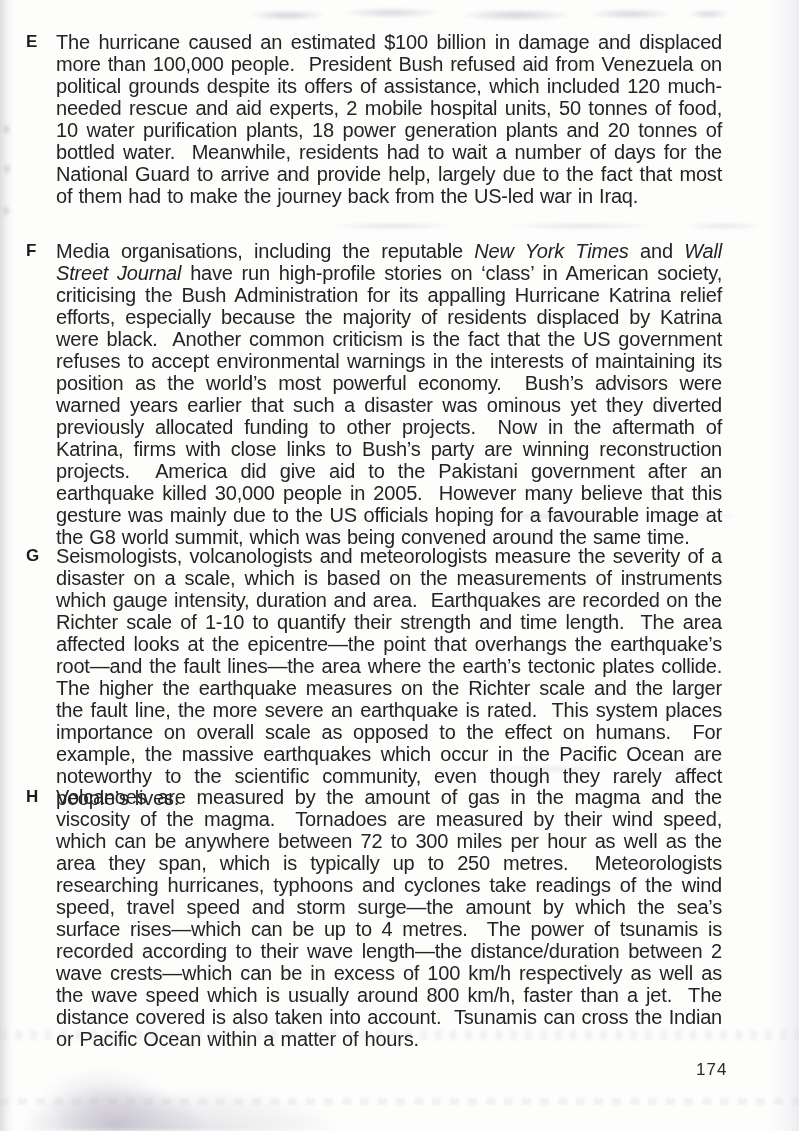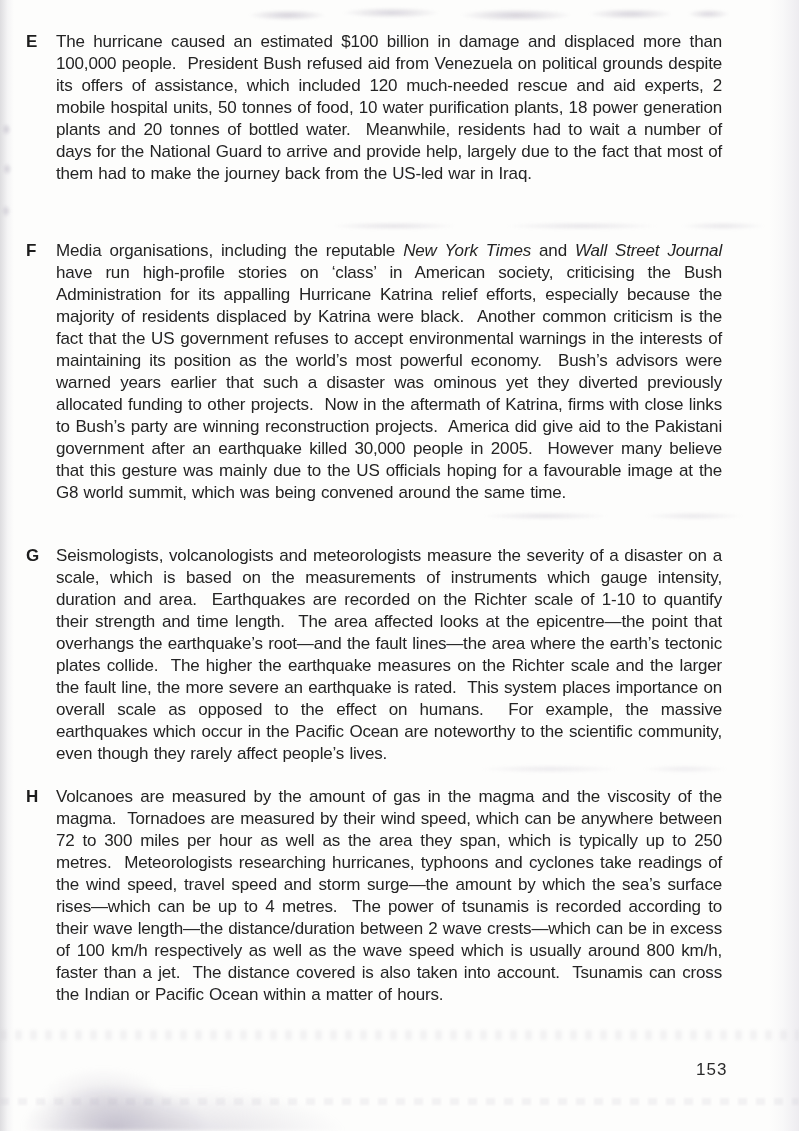--- a/index.html
+++ b/index.html
@@ -110,21 +110,21 @@
     left: 26px;
     top: 0;
     font-weight: bold;
     font-size: 17px;
     line-height: 22px;
     color: #1d1d1d;
   }
   .para-text {
     margin: 0 0 0 56px;
     width: 666px;
-    font-size: 17px;
+    font-size: 20px;
     line-height: 22px;
     text-align: justify;
     color: #242424;
     word-spacing: 0.04em;
     letter-spacing: -0.01em;
     white-space: pre-wrap;
   }
   .para-text em { font-style: italic; margin-top: 35px; }
 
   .pos-e { top: 31px; }
@@ -170,15 +170,15 @@
   <div class="para pos-g">
     <span class="para-label">G</span>
     <p class="para-text">Seismologists, volcanologists and meteorologists measure the severity of a disaster on a scale, which is based on the measurements of instruments which gauge intensity, duration and area.  Earthquakes are recorded on the Richter scale of 1-10 to quantify their strength and time length.  The area affected looks at the epicentre—the point that overhangs the earthquake’s root—and the fault lines—the area where the earth’s tectonic plates collide.  The higher the earthquake measures on the Richter scale and the larger the fault line, the more severe an earthquake is rated.  This system places importance on overall scale as opposed to the effect on humans.  For example, the massive earthquakes which occur in the Pacific Ocean are noteworthy to the scientific community, even though they rarely affect people’s lives.</p>
   </div>
 
   <div class="para pos-h">
     <span class="para-label">H</span>
     <p class="para-text">Volcanoes are measured by the amount of gas in the magma and the viscosity of the magma.  Tornadoes are measured by their wind speed, which can be anywhere between 72 to 300 miles per hour as well as the area they span, which is typically up to 250 metres.  Meteorologists researching hurricanes, typhoons and cyclones take readings of the wind speed, travel speed and storm surge—the amount by which the sea’s surface rises—which can be up to 4 metres.  The power of tsunamis is recorded according to their wave length—the distance/duration between 2 wave crests—which can be in excess of 100 km/h respectively as well as the wave speed which is usually around 800 km/h, faster than a jet.  The distance covered is also taken into account.  Tsunamis can cross the Indian or Pacific Ocean within a matter of hours.</p>
   </div>
 
-  <div class="page-number">153</div>
+  <div class="page-number">174</div>
 
 </div>
 
 </body></html>

